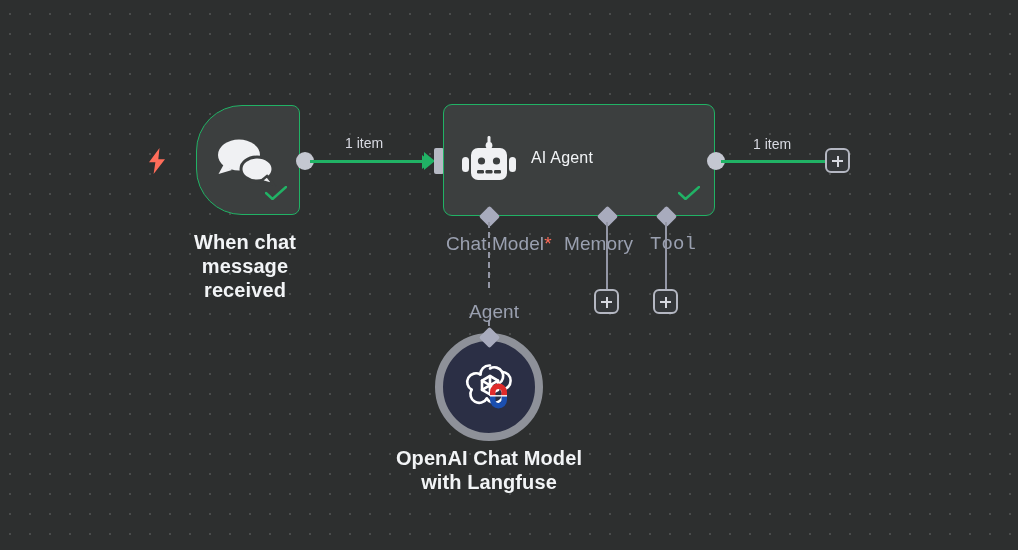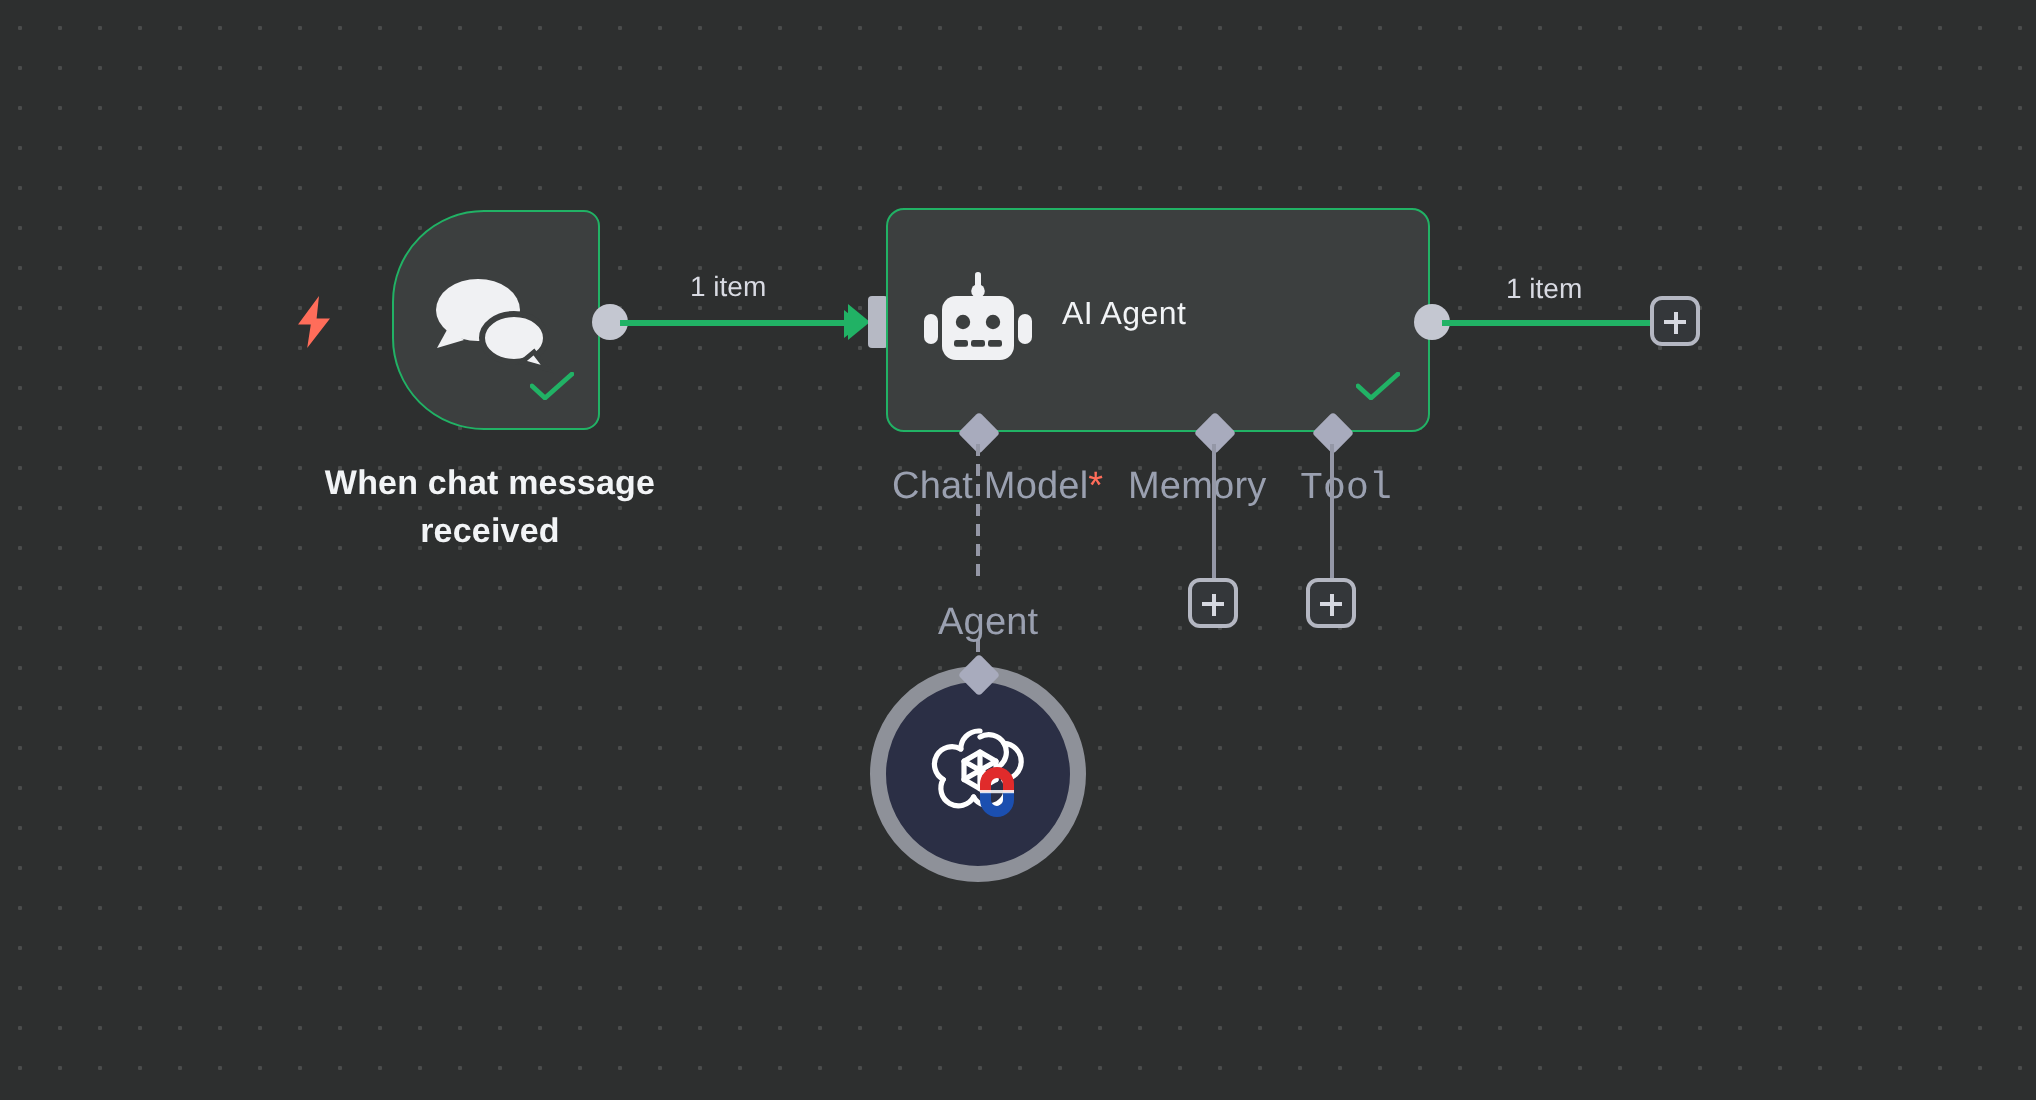--- a/index.html
+++ b/index.html
@@ -23,21 +23,21 @@
     background-position: 0px 4px;
   }
 
   
   .abs { position: absolute; }
   .node-label {
     position: absolute;
     text-align: center;
     color: #f2f4f6;
     font-weight: bold;
-    font-size: 17px;
+    font-size: 20px;
     line-height: 24px;
     letter-spacing: 0.1px;
     white-space: pre-line;
   }
   .small-label {
     position: absolute;
     font-size: 19px;
     color: #9aa0b0;
     white-space: nowrap;
     letter-spacing: .1px;
@@ -304,14 +304,16 @@
         <path d="M25 14 L25 32.4 M17 18.6 L33 27.8 M33 18.6 L17 27.8"></path>
       </g>
       <g>
         <path d="M25 30 a8.5,8.5 0 0 1 17,0 v4 h-5.5 v-4 a3,3 0 0 0 -6,0 v4 H25 Z" fill="#e02b2b"></path>
         <path d="M25 34 h5.5 v4 a3,3 0 0 0 6,0 v-4 H42 v4 a8.5,8.5 0 0 1 -17,0 Z" fill="#1b4fb0"></path>
         <rect x="25" y="33" width="17" height="1.6" fill="#ffffff" opacity="0.85"></rect>
       </g>
     </svg>
   </div>
 
+  <div class="node-label" style="left:389px; top:446px; width:200px;">OpenAI Chat Model
+with Langfuse</div>
 
 </div>
 
 </body></html>

